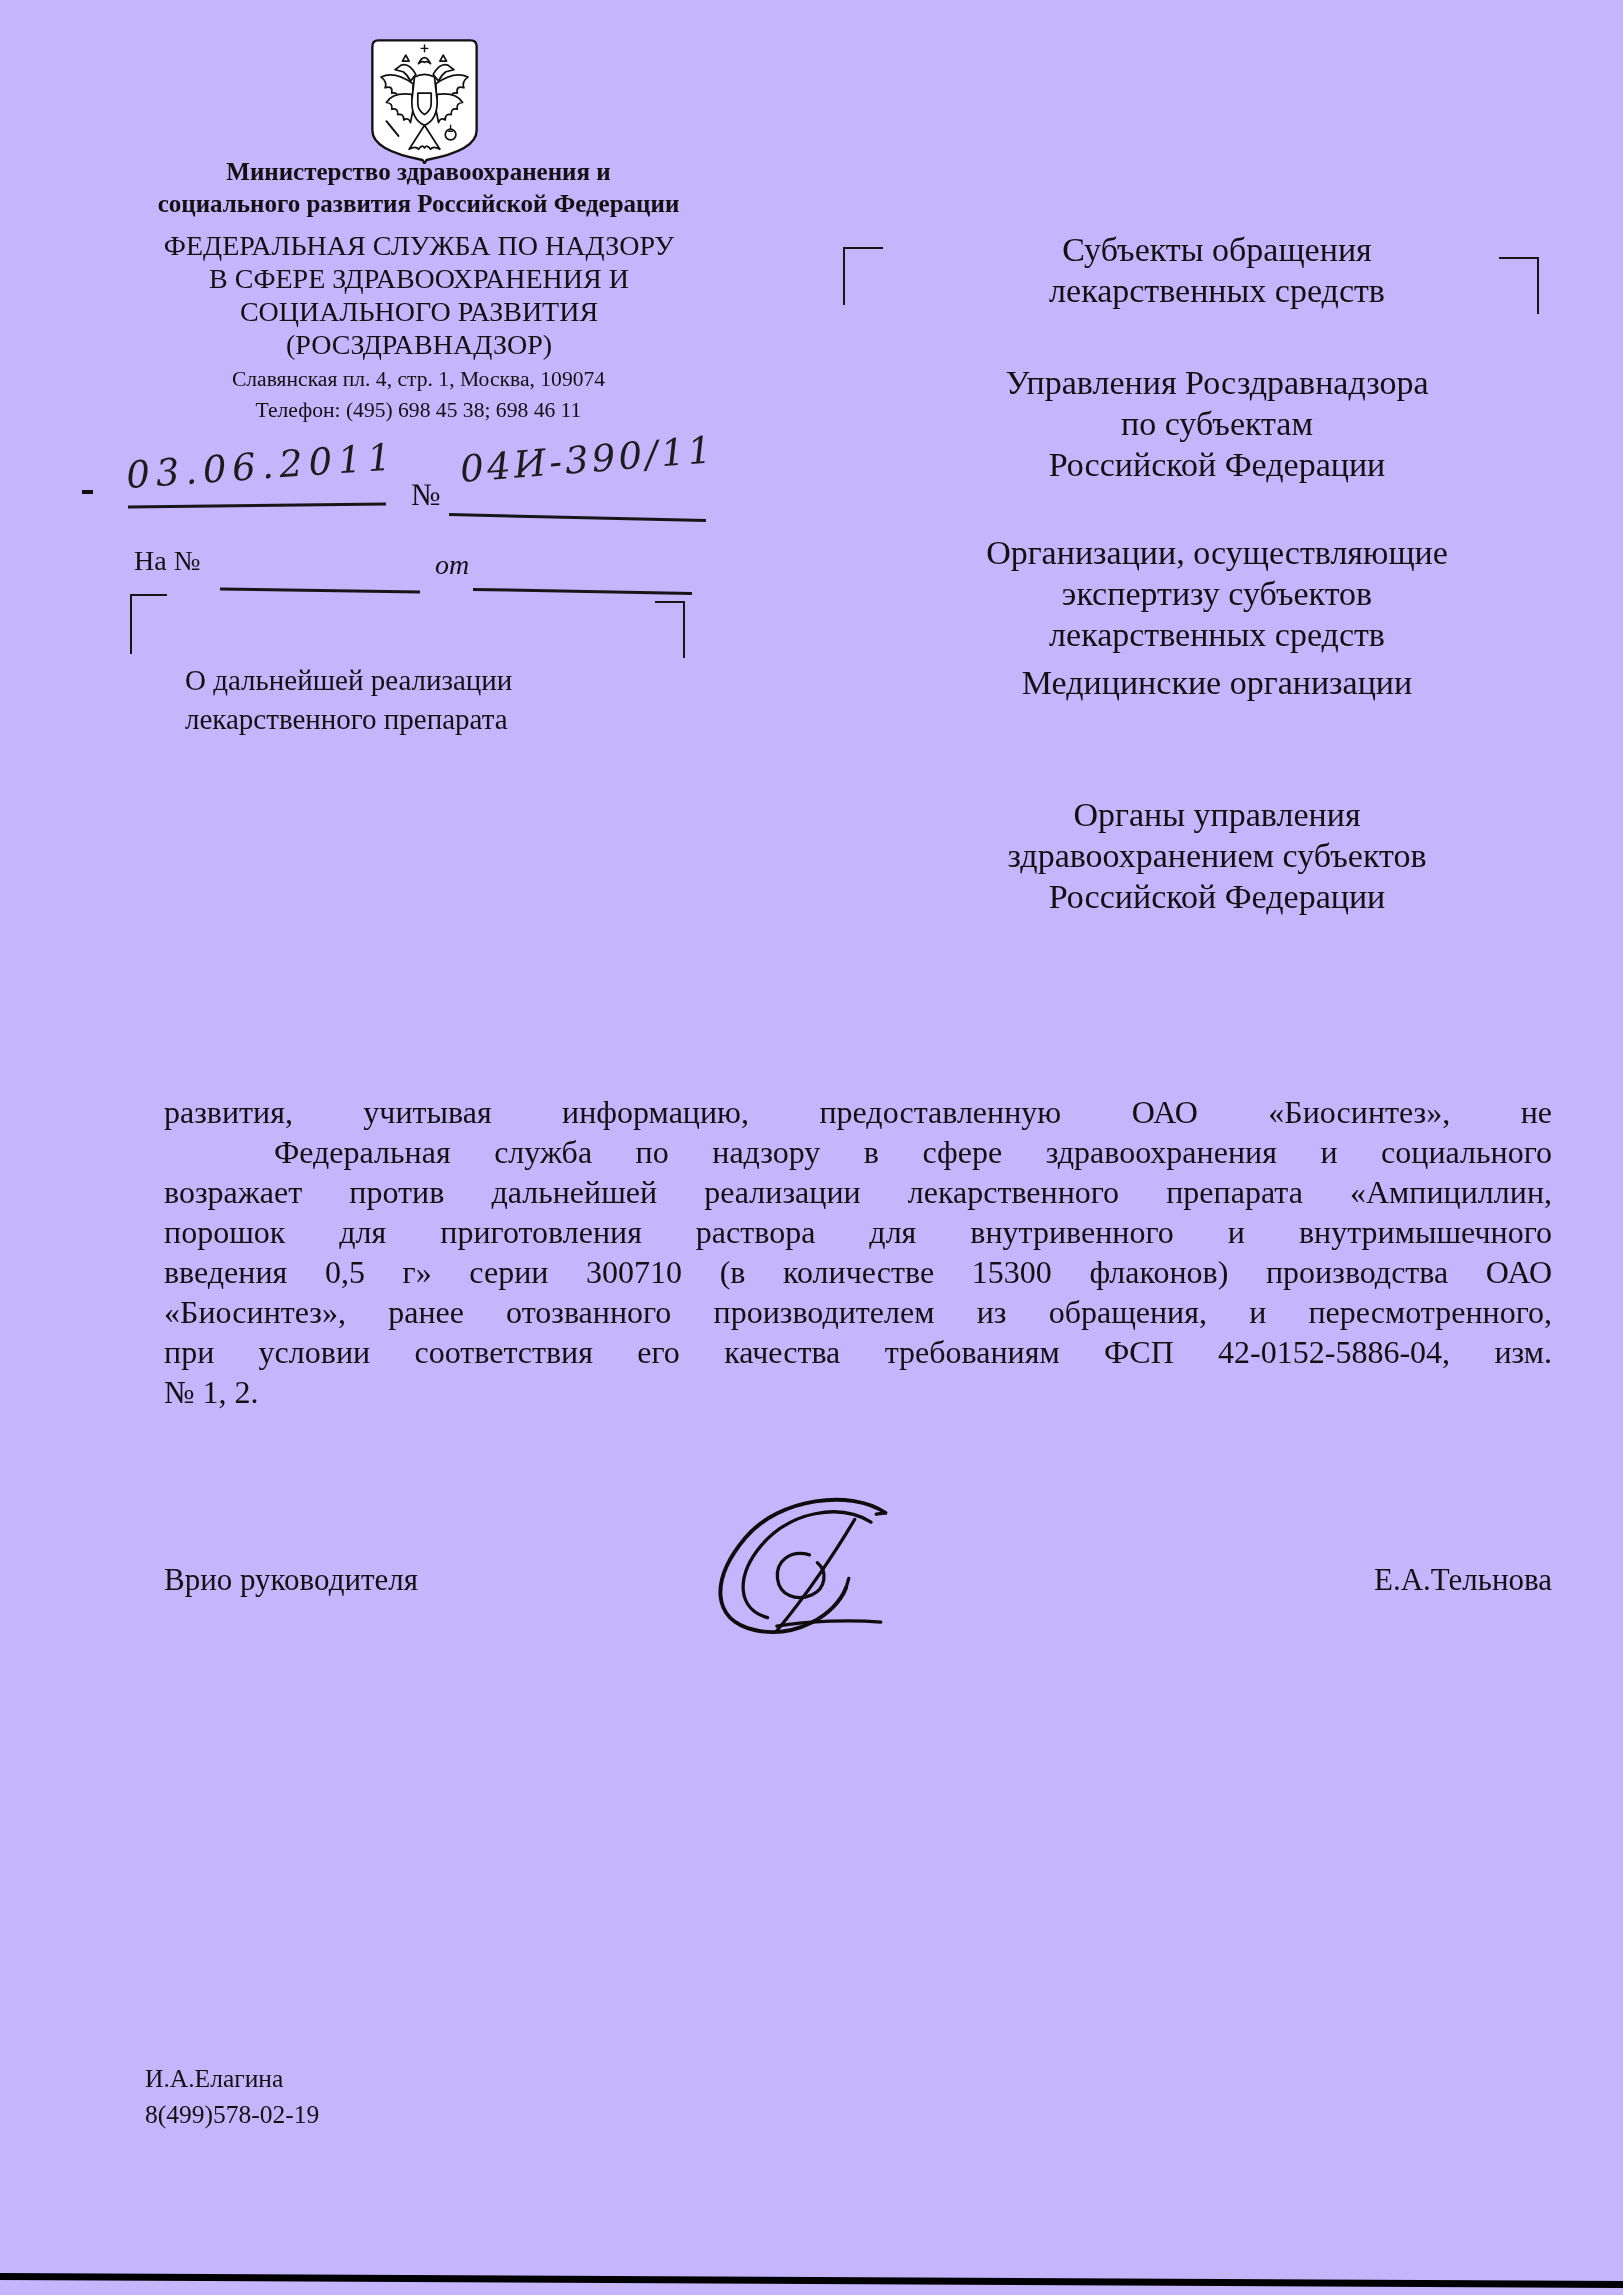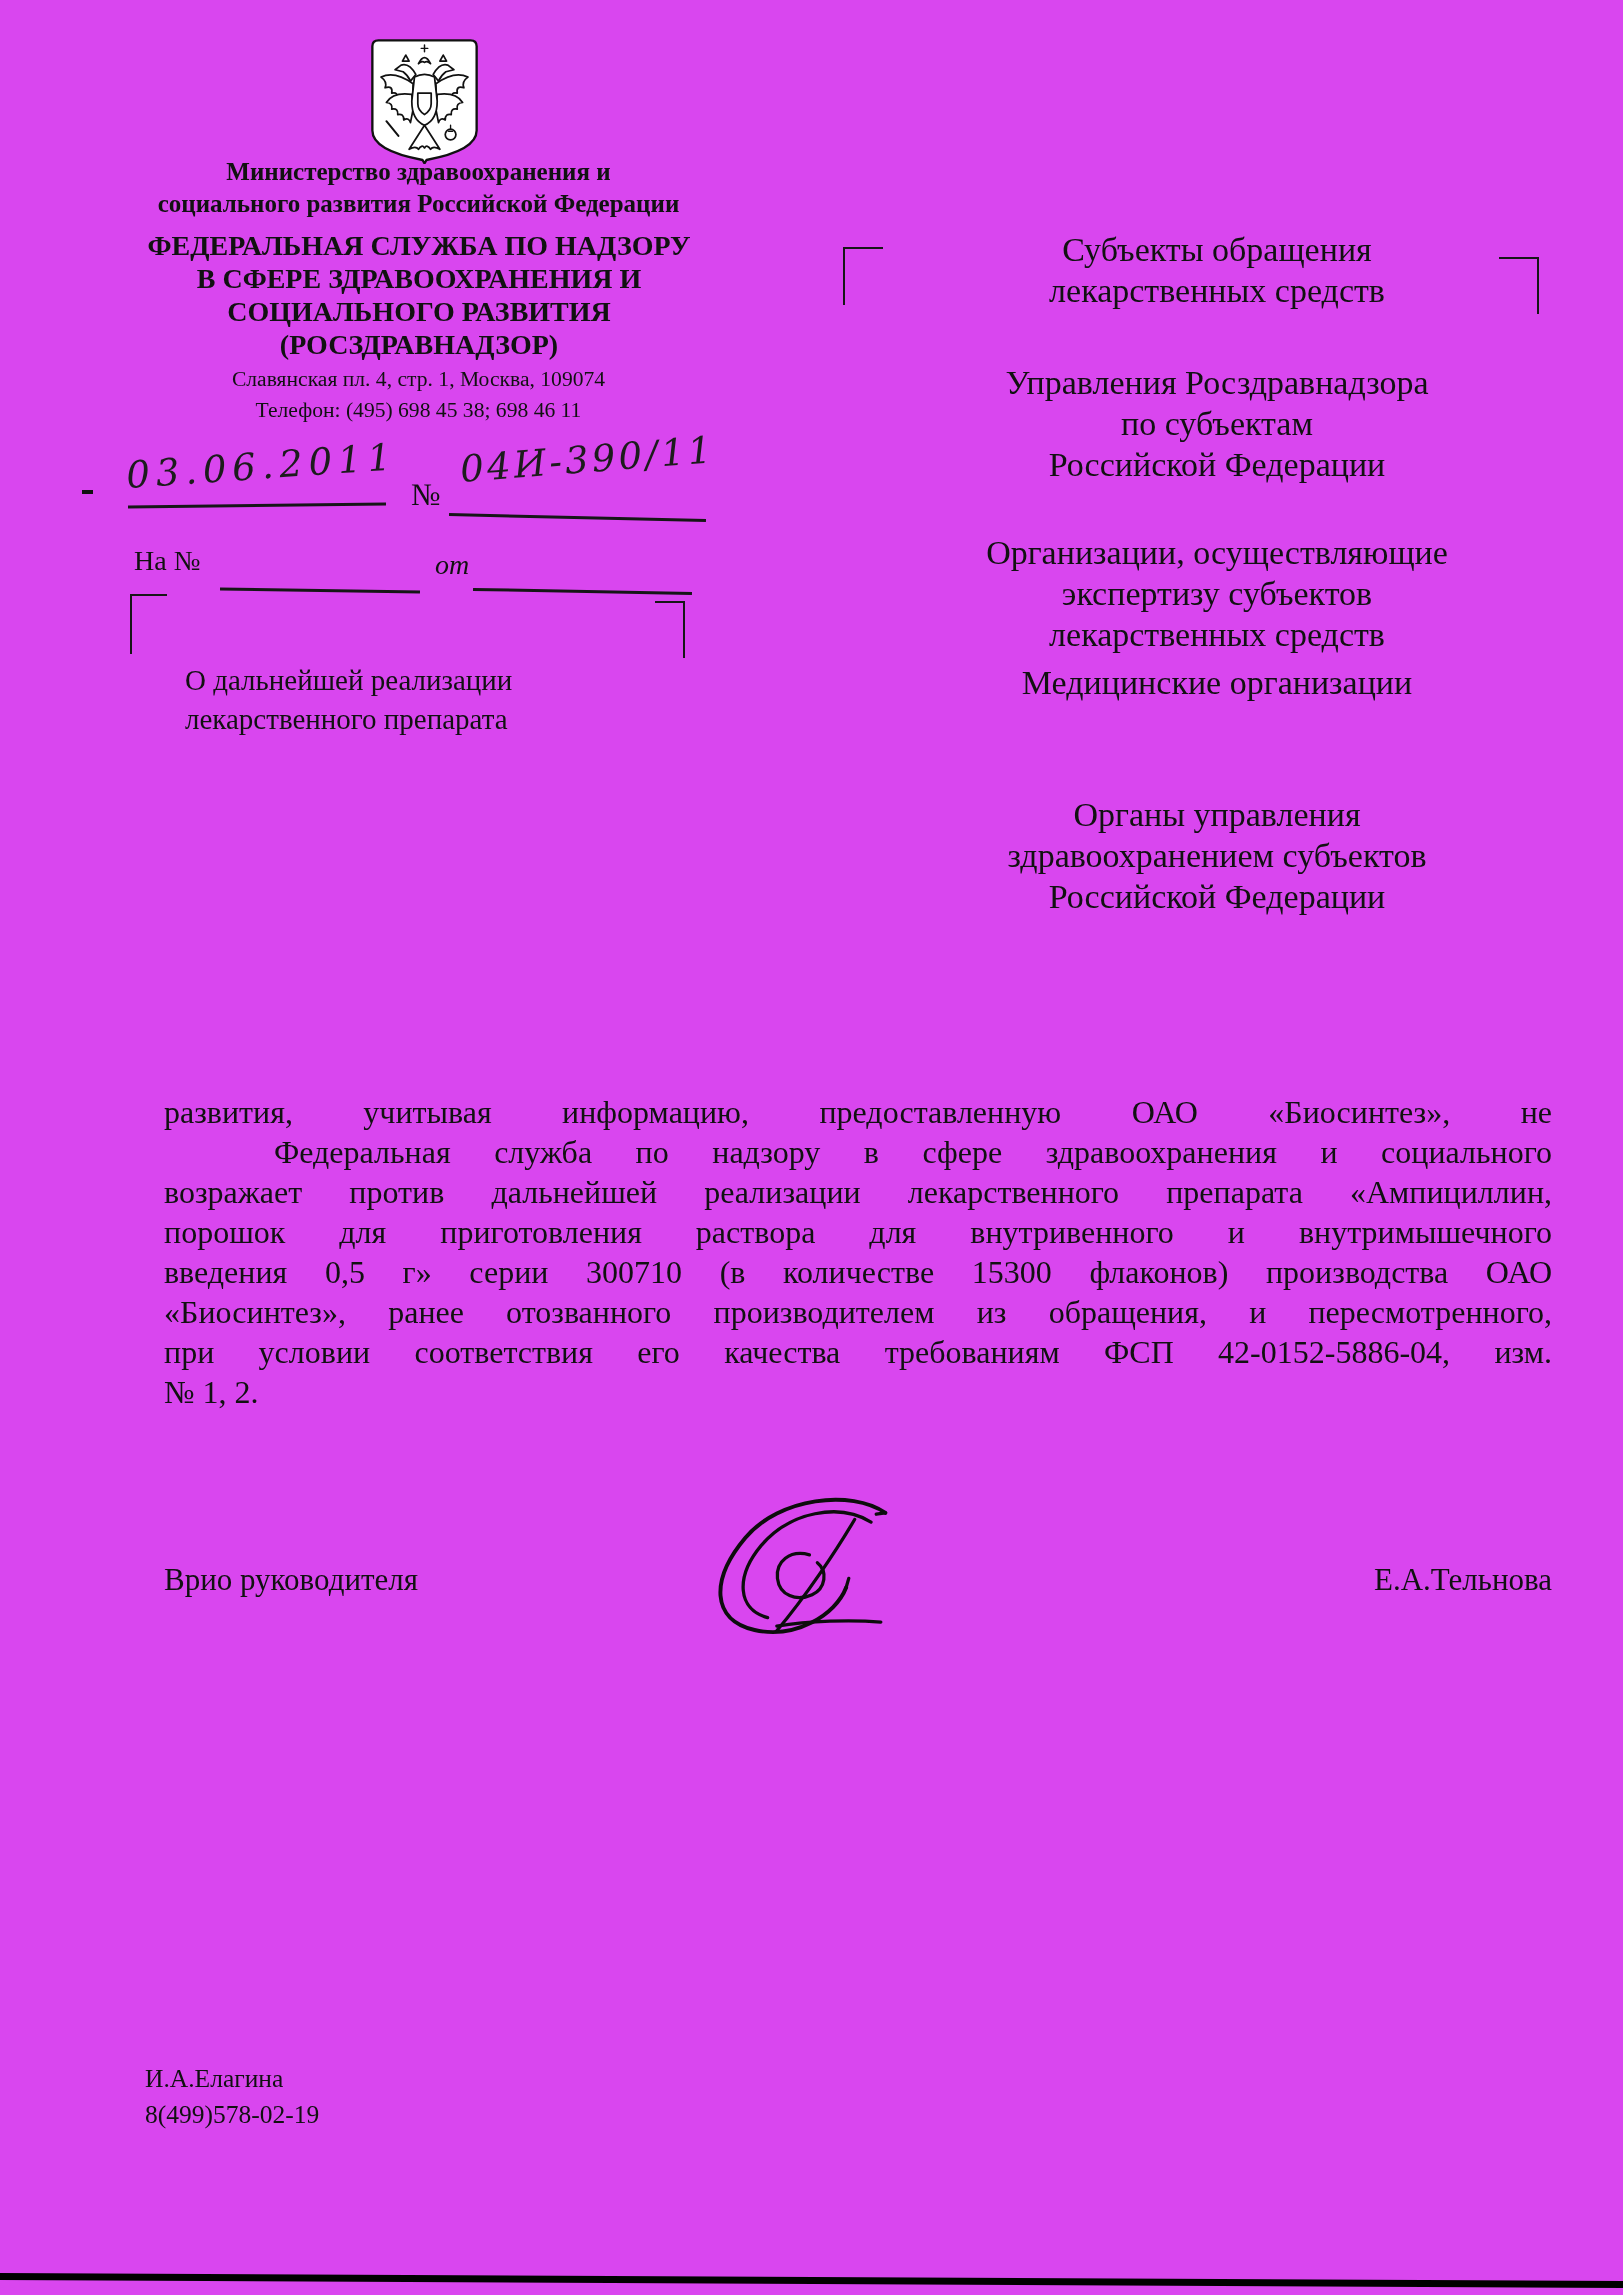--- a/index.html
+++ b/index.html
@@ -1,25 +1,25 @@
 <!DOCTYPE html>
 <html style="font-size:10.5px"><head>
 <meta charset="utf-8">
 <style>
   html,body{margin:0;padding:0;background:#fff;}
-  #page{position:relative;width:1623px;height:2295px;background:#d946ef;overflow:hidden;
+  #page{position:relative;width:1623px;height:2295px;background:#c4b5fd;overflow:hidden;
         font-family:"Liberation Serif","DejaVu Serif",serif;color:#111;}
   .abs{position:absolute;}
 
   
   #emblem{left:367px;top:37px;width:115px;height:127px;}
   #ministry{left:124px;top:156px;width:589px;text-align:center;
             font-weight:bold;font-size:25px;line-height:32px;}
   #service{left:108px;top:229px;width:622px;text-align:center;
-           font-weight:bold;font-size:28px;line-height:33px;}
+           font-weight:normal;font-size:28px;line-height:33px;}
   #lh-contacts{left:124px;top:364px;width:589px;text-align:center;
                font-size:21.6px;line-height:31px;}
 
   
   .handwriting{font-family:"DejaVu Serif","Liberation Serif",serif;font-style:italic;
                color:#1c1c1c;white-space:nowrap;}
   #hw-date{left:128px;top:454px;font-size:37px;letter-spacing:5.9px;
            transform:rotate(-4deg);transform-origin:left bottom;}
   #numero{left:411px;top:477px;font-size:31px;}
   #hw-number{left:462px;top:448px;font-size:37px;letter-spacing:3.3px;

